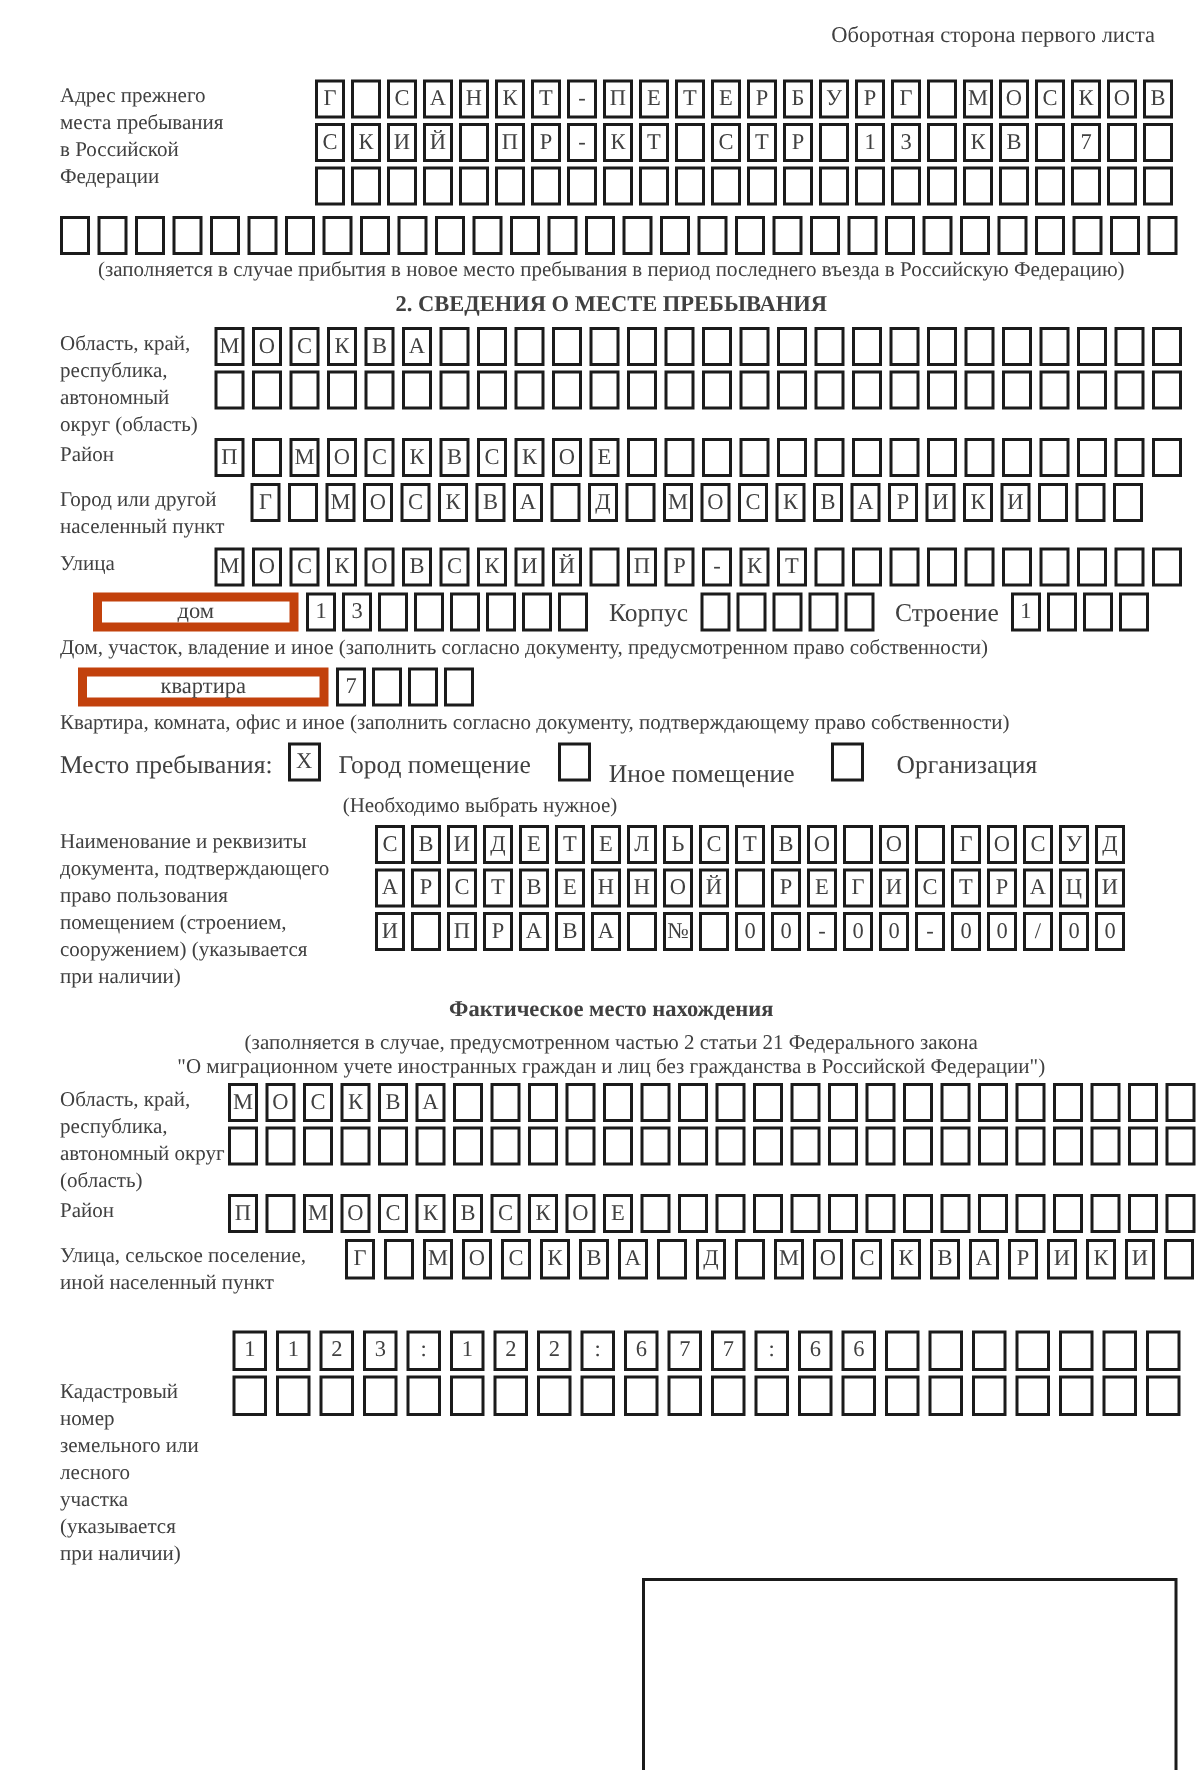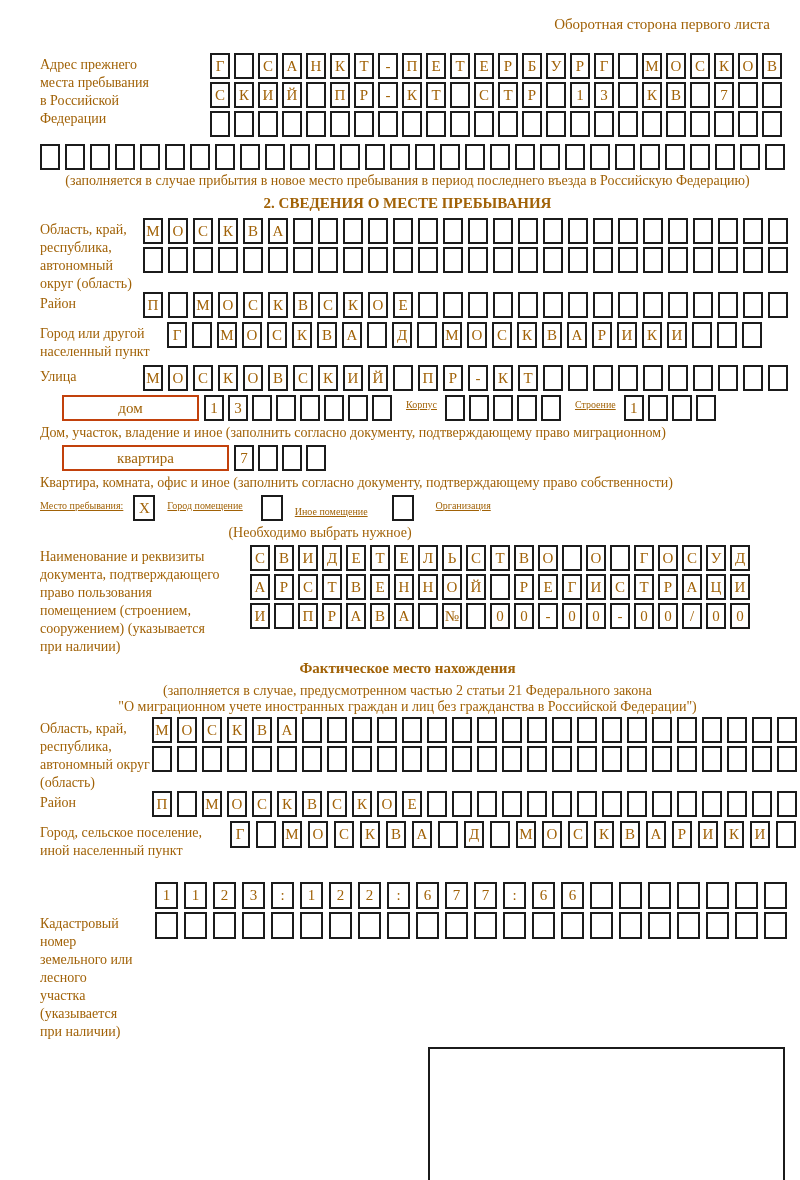--- a/index.html
+++ b/index.html
@@ -1,18 +1,18 @@
 <!DOCTYPE html>
 <html><head>
 <meta charset="utf-8">
 <style>
   html,body{margin:0;padding:0;background:#fff;}
   .page{
     width:800px;height:1180px;box-sizing:border-box;
-    padding:0 5px 0 40px;background:#fff;color:#a16207;
+    padding:0 5px 0 40px;background:#fff;color:#404040;
     font-family:"Liberation Serif","DejaVu Serif",serif;
     overflow:hidden;position:relative;
   }
   .topnote{margin:16px 25px 0 0;text-align:right;font-size:15px;}
   .field{display:flex;align-items:flex-start;margin-bottom:4px;}
   .flabel{flex:none;font-size:14px;line-height:18px;white-space:pre-line;padding-top:3px;}
   .rows{display:flex;flex-direction:column;}
   .rows .cr{margin-bottom:3px;}
   .cr{display:flex;gap:4px;}
   .cr.gap5{gap:5px;}
@@ -21,23 +21,23 @@
     flex:none;width:20px;height:26px;box-sizing:border-box;
     border:2px solid #1b1b1b;display:flex;align-items:center;justify-content:center;
     font-size:15px;background:#fff;
   }
   .cr.wide{gap:6px;}
   .cr.wide .cell{width:23px;height:27px;}
   .cr.g6w20 .cell{width:20px;height:27px;}
   .h62{height:62px;overflow:visible;}
   .centernote{text-align:center;font-size:14px;margin:2px 20px 2px 0;}
   .sectitle{text-align:center;font-weight:bold;font-size:15px;margin:6px 20px 6px 0;}
-  .wbox{flex:none;height:26px;box-sizing:border-box;border:2px solid #c2410c;
+  .wbox{flex:none;height:26px;box-sizing:border-box;border:6px solid #c2410c;
     display:flex;align-items:center;justify-content:center;font-size:15px;}
-  .inline-lab{font-size:10px;padding-top:4px;text-decoration:underline;}
+  .inline-lab{font-size:17px;padding-top:4px;}
   .leftnote{font-size:14px;margin:0 0 4px 0;}
   .ckbox{flex:none;width:22px;height:26px;box-sizing:border-box;border:2px solid #1b1b1b;
     display:flex;align-items:center;justify-content:center;font-size:15px;}
   .mesto-note{width:320px;margin-left:120px;text-align:center;font-size:14px;margin-bottom:4px;}
   .stamp{width:357px;height:175px;box-sizing:border-box;border:2px solid #1b1b1b;
     margin:6px 10px 0 auto;background:#fff;}
   .mt18{margin-top:18px;}
 </style>
 </head>
 <body>
@@ -349,23 +349,23 @@
         <span class="cell"></span>
       </div>
     <div class="inline-lab" style="margin:0 8px 0 14px;">Строение</div>
     <div class="cr">
         <span class="cell">1</span>
         <span class="cell"></span>
         <span class="cell"></span>
         <span class="cell"></span>
       </div>
   </div>
-  <div class="leftnote">Дом, участок, владение и иное (заполнить согласно документу, подтверждающему право миграционном)</div>
-
-  <div class="field" style="margin-left:22px;">
+  <div class="leftnote">Дом, участок, владение и иное (заполнить согласно документу, предусмотренном право собственности)</div>
+
+  <div class="field" style="margin-left:12px;">
     <div class="wbox" style="width:167px;">квартира</div>
     <div class="cr" style="margin-left:5px;">
         <span class="cell">7</span>
         <span class="cell"></span>
         <span class="cell"></span>
         <span class="cell"></span>
       </div>
   </div>
   <div class="leftnote">Квартира, комната, офис и иное (заполнить согласно документу, подтверждающему право собственности)</div>
 
@@ -555,21 +555,21 @@
         <span class="cell"></span>
         <span class="cell"></span>
         <span class="cell"></span>
         <span class="cell"></span>
         <span class="cell"></span>
         <span class="cell"></span>
       </div>
   </div>
 
   <div class="field">
-    <div class="flabel" style="width:190px;">Город, сельское поселение,
+    <div class="flabel" style="width:190px;">Улица, сельское поселение,
 иной населенный пункт</div>
     <div class="cr g6w20">
         <span class="cell">Г</span>
         <span class="cell"></span>
         <span class="cell">М</span>
         <span class="cell">О</span>
         <span class="cell">С</span>
         <span class="cell">К</span>
         <span class="cell">В</span>
         <span class="cell">А</span>

